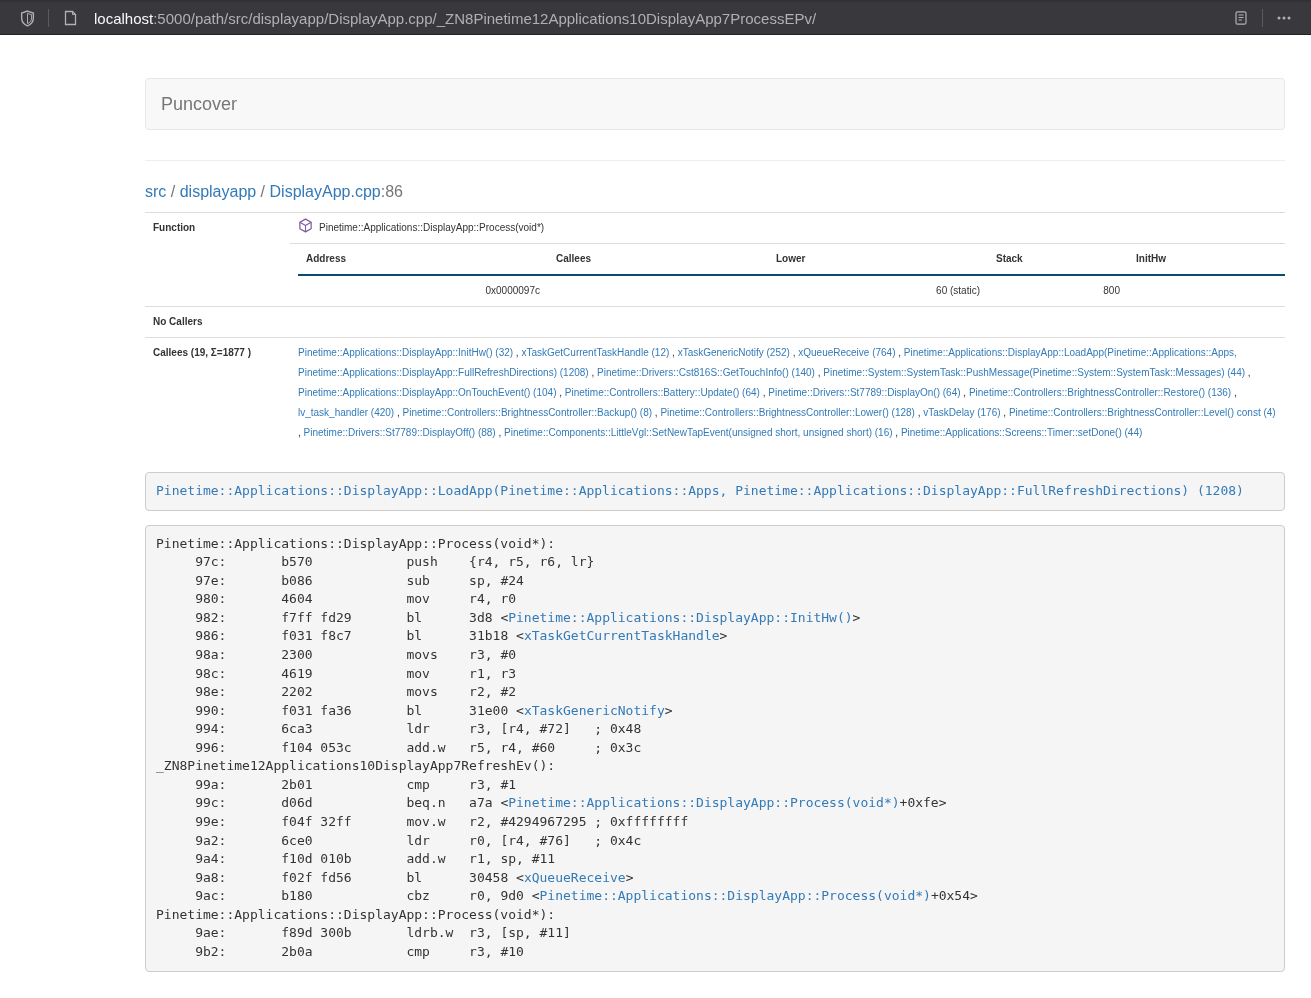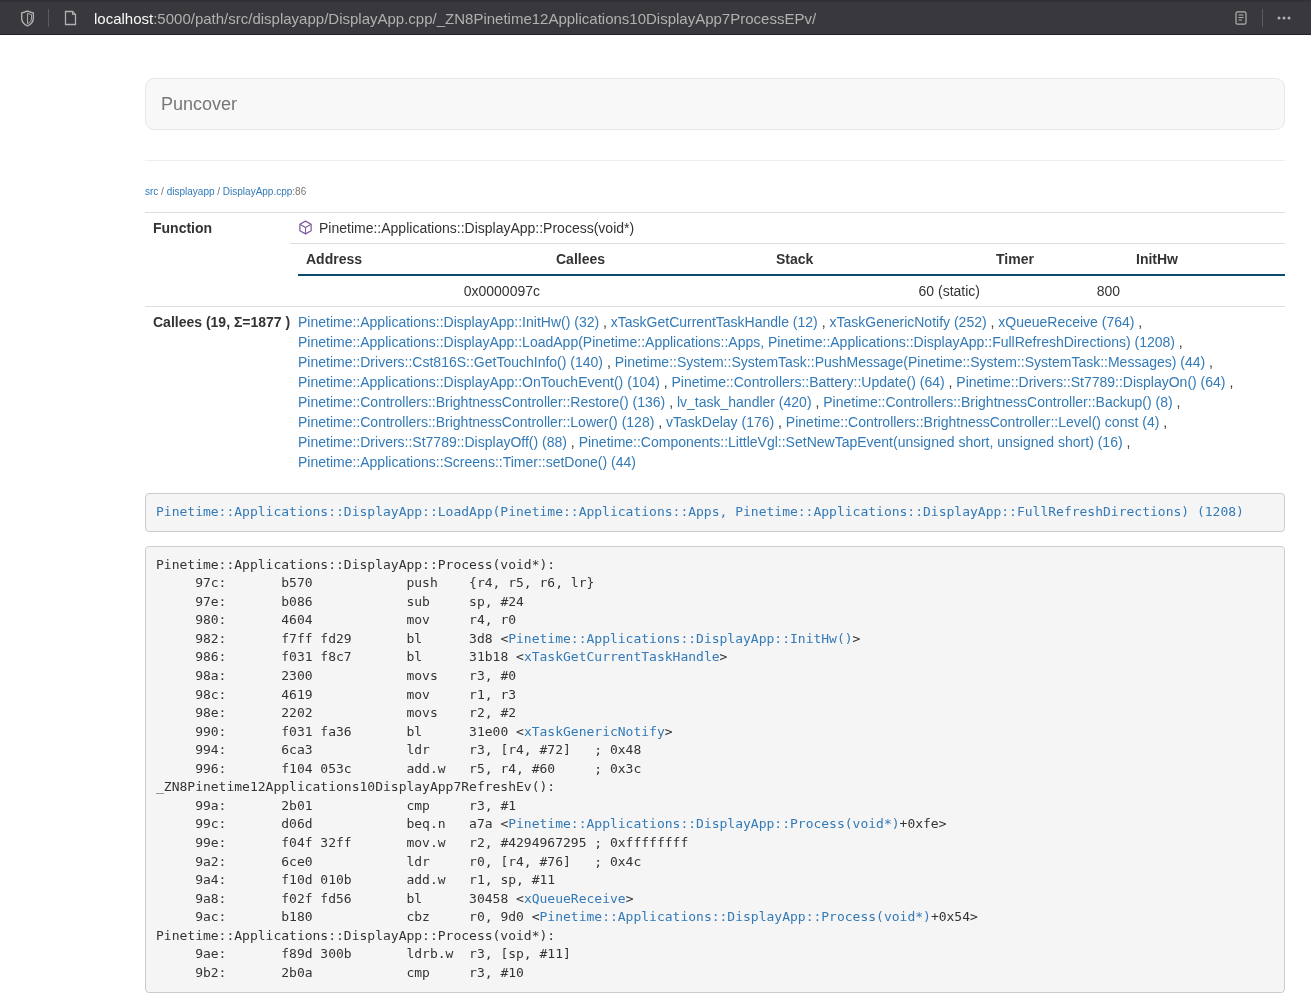--- a/index.html
+++ b/index.html
@@ -18,34 +18,34 @@
   .bb-icon{ width:30px; height:26px; display:flex; align-items:center; justify-content:center; flex:0 0 auto; }
   .bb-divider{ width:1px; height:18px; background:#5a5a5f; margin:0 6px; flex:0 0 auto; }
   .url-text{ margin-left:9px; font-size:15px; color:#b1b1b3; white-space:nowrap; overflow:hidden; flex:1 1 auto; }
   .url-host{ color:#f9f9fa; }
   .bb-right{ display:flex; align-items:center; margin-left:auto; }
 
   
   .container{ width:1140px; margin-left:145px; padding-top:43px; }
 
   .navbar{
-    height:52px; background:#f8f8f8; border:1px solid #e7e7e7; border-radius:9px;
+    height:52px; background:#f8f8f8; border:1px solid #e7e7e7; border-radius:4px;
     display:flex; align-items:center; padding:0 15px; margin-bottom:30px;
   }
   .brand{ font-size:18px; color:#777; text-decoration:none; line-height:20px; }
 
   hr.rule{ border:0; border-top:1px solid #eee; margin:0 0 21px; }
 
-  .breadcrumb{ margin:0 0 10px; font-size:10px; line-height:20px; }
+  .breadcrumb{ margin:0 0 10px; font-size:16px; line-height:20px; }
   a.link{ color:#337ab7; text-decoration:none; }
   .bc-sep, .bc-suffix{ color:#777; }
 
   table.ftable{
     width:100%; border-collapse:collapse; table-layout:fixed;
-    font-size:14px; line-height:20px; margin-bottom:16px;
+    font-size:10px; line-height:20px; margin-bottom:24px;
   }
   .ftable > tbody > tr > th,
   .ftable > tbody > tr > td{
     border-top:1px solid #ddd; padding:5px 8px; text-align:left; vertical-align:top;
   }
   .ftable > tbody > tr > th{ font-weight:bold; white-space:nowrap; overflow:visible; }
   .ftable tr.nb > th{ border-top:none; }
   td.nest{ padding:0 0 0 8px !important; border-top:1px solid #ddd; }
 
   table.stats{ width:100%; border-collapse:collapse; table-layout:fixed; }
@@ -127,36 +127,40 @@
         </td>
       </tr>
       <tr class="nb">
         <th></th>
         <td class="nest">
           <table class="stats">
             <thead>
                 <tr id="stats-head">
                   <th class="c1">Address</th>
                   <th class="c2">Callees</th>
-                  <th class="c3">Stack</th>
-                  <th class="c4">Timer</th>
+                  <th class="c3">Lower</th>
+                  <th class="c4">Stack</th>
                   <th class="c5">InitHw</th>
                 </tr>
               </thead>
             <tbody>
                 <tr id="stats-vals">
                   <td class="c1">0x0000097c</td>
                   <td class="c2"></td>
                   <td class="c3">60 (static)</td>
                   <td class="c4">800</td>
                   <td class="c5"></td>
                 </tr>
               </tbody>
           </table>
         </td>
+      </tr>
+      <tr>
+        <th>No Callers</th>
+        <td></td>
       </tr>
       <tr>
         <th>Callees (19, Σ=1877 )</th>
         <td id="callees-list"><a class="link" href="#">Pinetime::Applications::DisplayApp::InitHw() (32)</a> , <a class="link" href="#">xTaskGetCurrentTaskHandle (12)</a> , <a class="link" href="#">xTaskGenericNotify (252)</a> , <a class="link" href="#">xQueueReceive (764)</a> , <a class="link" href="#">Pinetime::Applications::DisplayApp::LoadApp(Pinetime::Applications::Apps, Pinetime::Applications::DisplayApp::FullRefreshDirections) (1208)</a> , <a class="link" href="#">Pinetime::Drivers::Cst816S::GetTouchInfo() (140)</a> , <a class="link" href="#">Pinetime::System::SystemTask::PushMessage(Pinetime::System::SystemTask::Messages) (44)</a> , <a class="link" href="#">Pinetime::Applications::DisplayApp::OnTouchEvent() (104)</a> , <a class="link" href="#">Pinetime::Controllers::Battery::Update() (64)</a> , <a class="link" href="#">Pinetime::Drivers::St7789::DisplayOn() (64)</a> , <a class="link" href="#">Pinetime::Controllers::BrightnessController::Restore() (136)</a> , <a class="link" href="#">lv_task_handler (420)</a> , <a class="link" href="#">Pinetime::Controllers::BrightnessController::Backup() (8)</a> , <a class="link" href="#">Pinetime::Controllers::BrightnessController::Lower() (128)</a> , <a class="link" href="#">vTaskDelay (176)</a> , <a class="link" href="#">Pinetime::Controllers::BrightnessController::Level() const (4)</a> , <a class="link" href="#">Pinetime::Drivers::St7789::DisplayOff() (88)</a> , <a class="link" href="#">Pinetime::Components::LittleVgl::SetNewTapEvent(unsigned short, unsigned short) (16)</a> , <a class="link" href="#">Pinetime::Applications::Screens::Timer::setDone() (44)</a></td>
       </tr>
     </tbody>
   </table>
 
   <pre class="hl"><a href="#" class="code-link">Pinetime::Applications::DisplayApp::LoadApp(Pinetime::Applications::Apps, Pinetime::Applications::DisplayApp::FullRefreshDirections) (1208)</a></pre>
 

